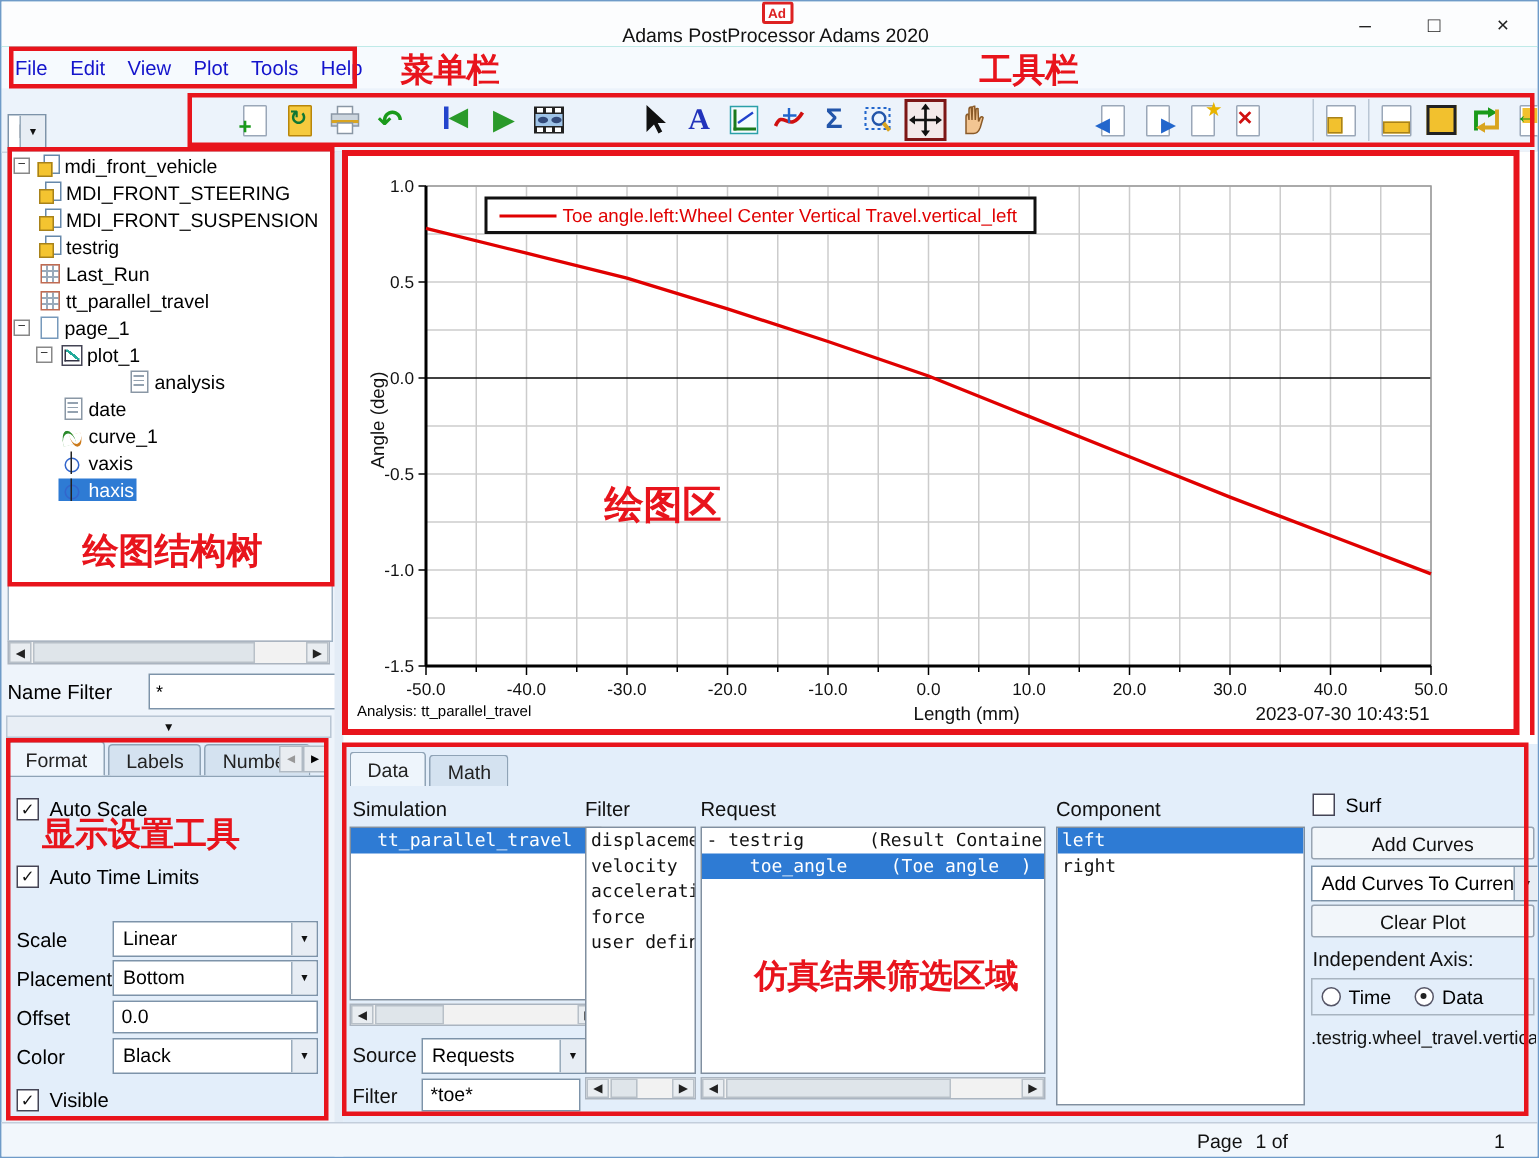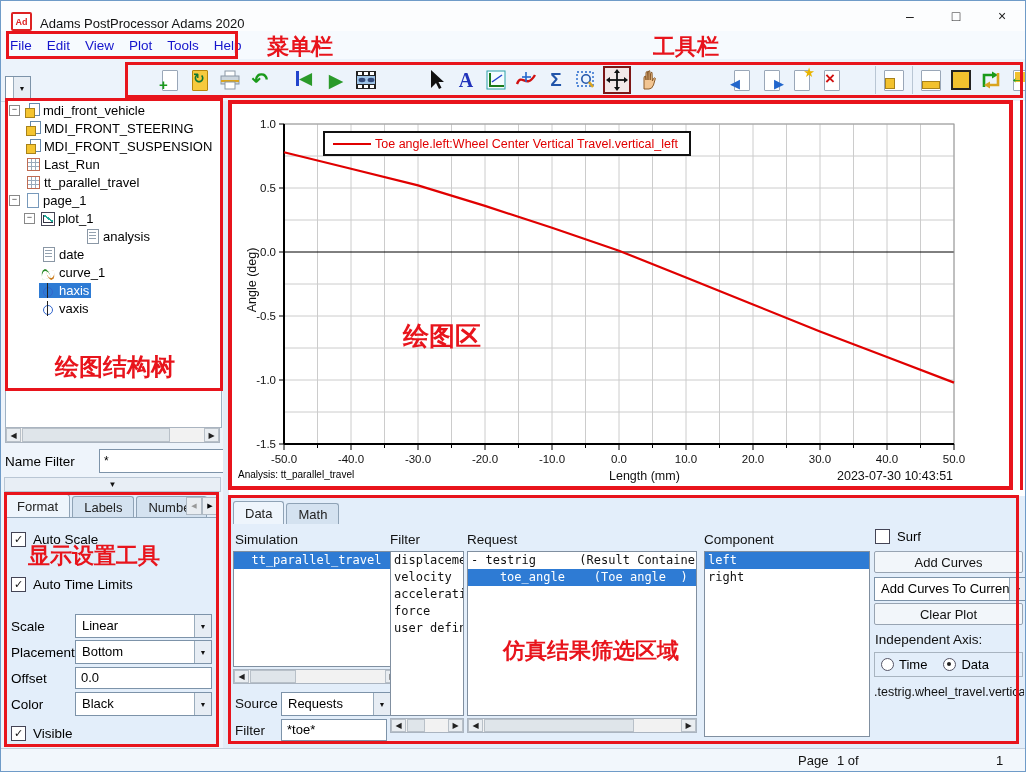--- a/index.html
+++ b/index.html
@@ -1,18 +1,18 @@
 <!DOCTYPE html>
 <html><head>
 <meta charset="utf-8">
 <style>
   html,body{margin:0;padding:0;background:#cfd8e2;font-family:"Liberation Sans","DejaVu Sans",sans-serif;}
   #app{position:relative;width:1026px;height:772px;background:#eef4fb;border:1px solid #6f9bc8;box-sizing:border-box;overflow:hidden;}
   
-  .titlebar{position:absolute;left:0;top:0;width:100%;height:30px;background:#fcfdfe;border-bottom:1px solid #14b8a6;display:flex;align-items:flex-end;}
+  .titlebar{position:absolute;left:0;top:0;width:100%;height:30px;background:#fcfdfe;border-bottom:1px solid #14b8a6;display:flex;align-items:center;flex-direction:column;}
   .appicon{width:17px;height:15px;margin-left:10px;border:2px solid #d22;color:#d22;font-weight:bold;font-size:9px;display:flex;align-items:center;justify-content:center;background:#fff;border-radius:2px;}
   .wtitle{margin-left:8px;font-size:13px;color:#111;}
   .wctrl{position:absolute;right:0;top:0;height:30px;display:flex;}
   .wbtn{width:46px;height:30px;display:flex;align-items:center;justify-content:center;font-size:14px;color:#222;}
   
   .menubar{position:absolute;left:0;top:30px;width:100%;height:28px;background:#f6fafe;display:flex;align-items:center;padding-left:9px;box-sizing:border-box;}
   .mitem{color:#1414cc;font-size:13.5px;margin-right:15px;}
   
   .toolbar{position:absolute;left:0;top:58px;width:100%;height:42px;background:#ecf3fb;border-bottom:1px solid #c8d4e2;display:flex;align-items:center;}
   .plotting{position:absolute;left:4px;top:8px;width:116px;}
@@ -278,20 +278,26 @@
         </span>
       </div>
       <div class="trow" style="padding-left: 18px;">
         <span class="twrap">
           <span class="ticon icon-assembly"></span>
           <span class="tlab">MDI_FRONT_SUSPENSION</span>
         </span>
       </div>
       <div class="trow" style="padding-left: 18px;">
         <span class="twrap">
+          <span class="ticon icon-assembly"></span>
+          <span class="tlab">testrig</span>
+        </span>
+      </div>
+      <div class="trow" style="padding-left: 18px;">
+        <span class="twrap">
           <span class="ticon icon-table"></span>
           <span class="tlab">Last_Run</span>
         </span>
       </div>
       <div class="trow" style="padding-left: 18px;">
         <span class="twrap">
           <span class="ticon icon-table"></span>
           <span class="tlab">tt_parallel_travel</span>
         </span>
       </div>
@@ -318,32 +324,32 @@
       <div class="trow" style="padding-left: 33px;">
         <span class="twrap">
           <span class="ticon icon-doc"></span>
           <span class="tlab">date</span>
         </span>
       </div>
       <div class="trow" style="padding-left: 33px;">
         <span class="twrap">
           <span class="ticon icon-curve"></span>
           <span class="tlab">curve_1</span>
+        </span>
+      </div>
+      <div class="trow" style="padding-left: 33px;">
+        <span class="twrap">
+          <span class="ticon icon-axis"></span>
+          <span class="tlab">vaxis</span>
         </span>
       </div>
       <div class="trow" style="padding-left: 33px;">
         <span class="twrap tsel">
           <span class="ticon icon-axis"></span>
           <span class="tlab">haxis</span>
-        </span>
-      </div>
-      <div class="trow" style="padding-left: 33px;">
-        <span class="twrap">
-          <span class="ticon icon-axis"></span>
-          <span class="tlab">vaxis</span>
         </span>
       </div>
     </div>
 
   <div class="hscroll" style="position:absolute;left:4px;top:426px;width:215px;height:16px;">
     <span class="sarrow">◀</span>
     <span class="sthumb" style="width:148px;margin-left:1px;"></span>
     <span class="sarrow" style="margin-left:auto;">▶</span>
   </div>
 

